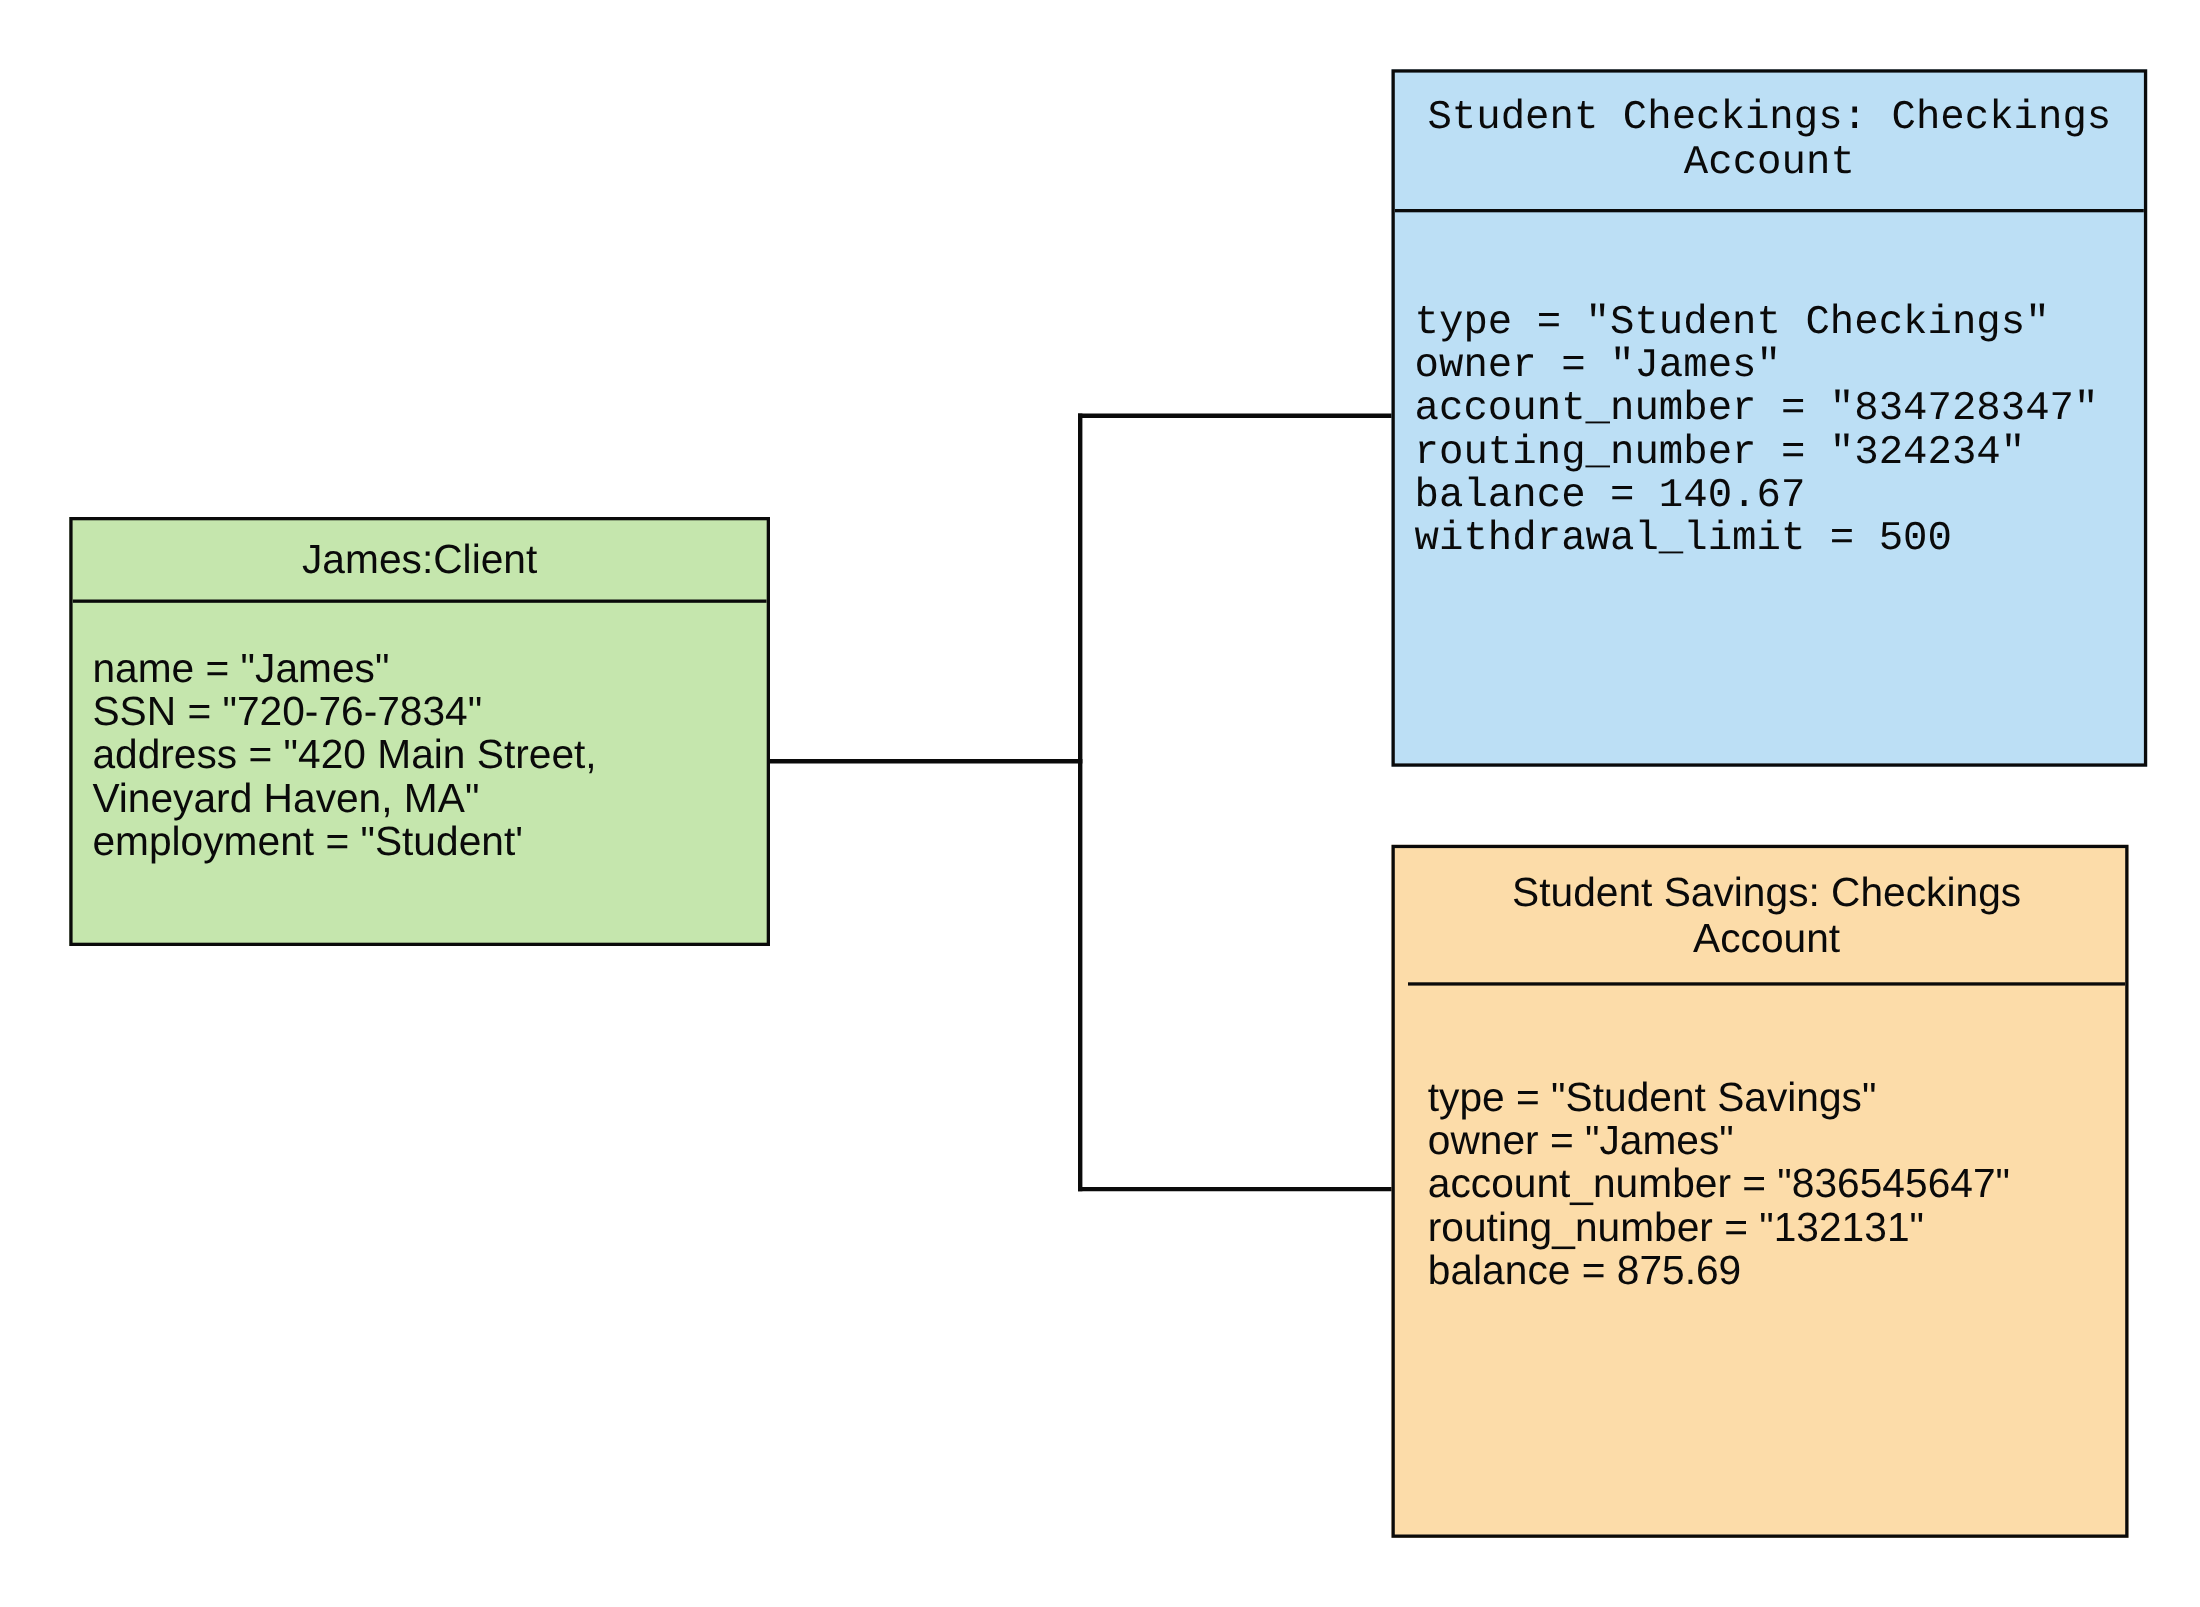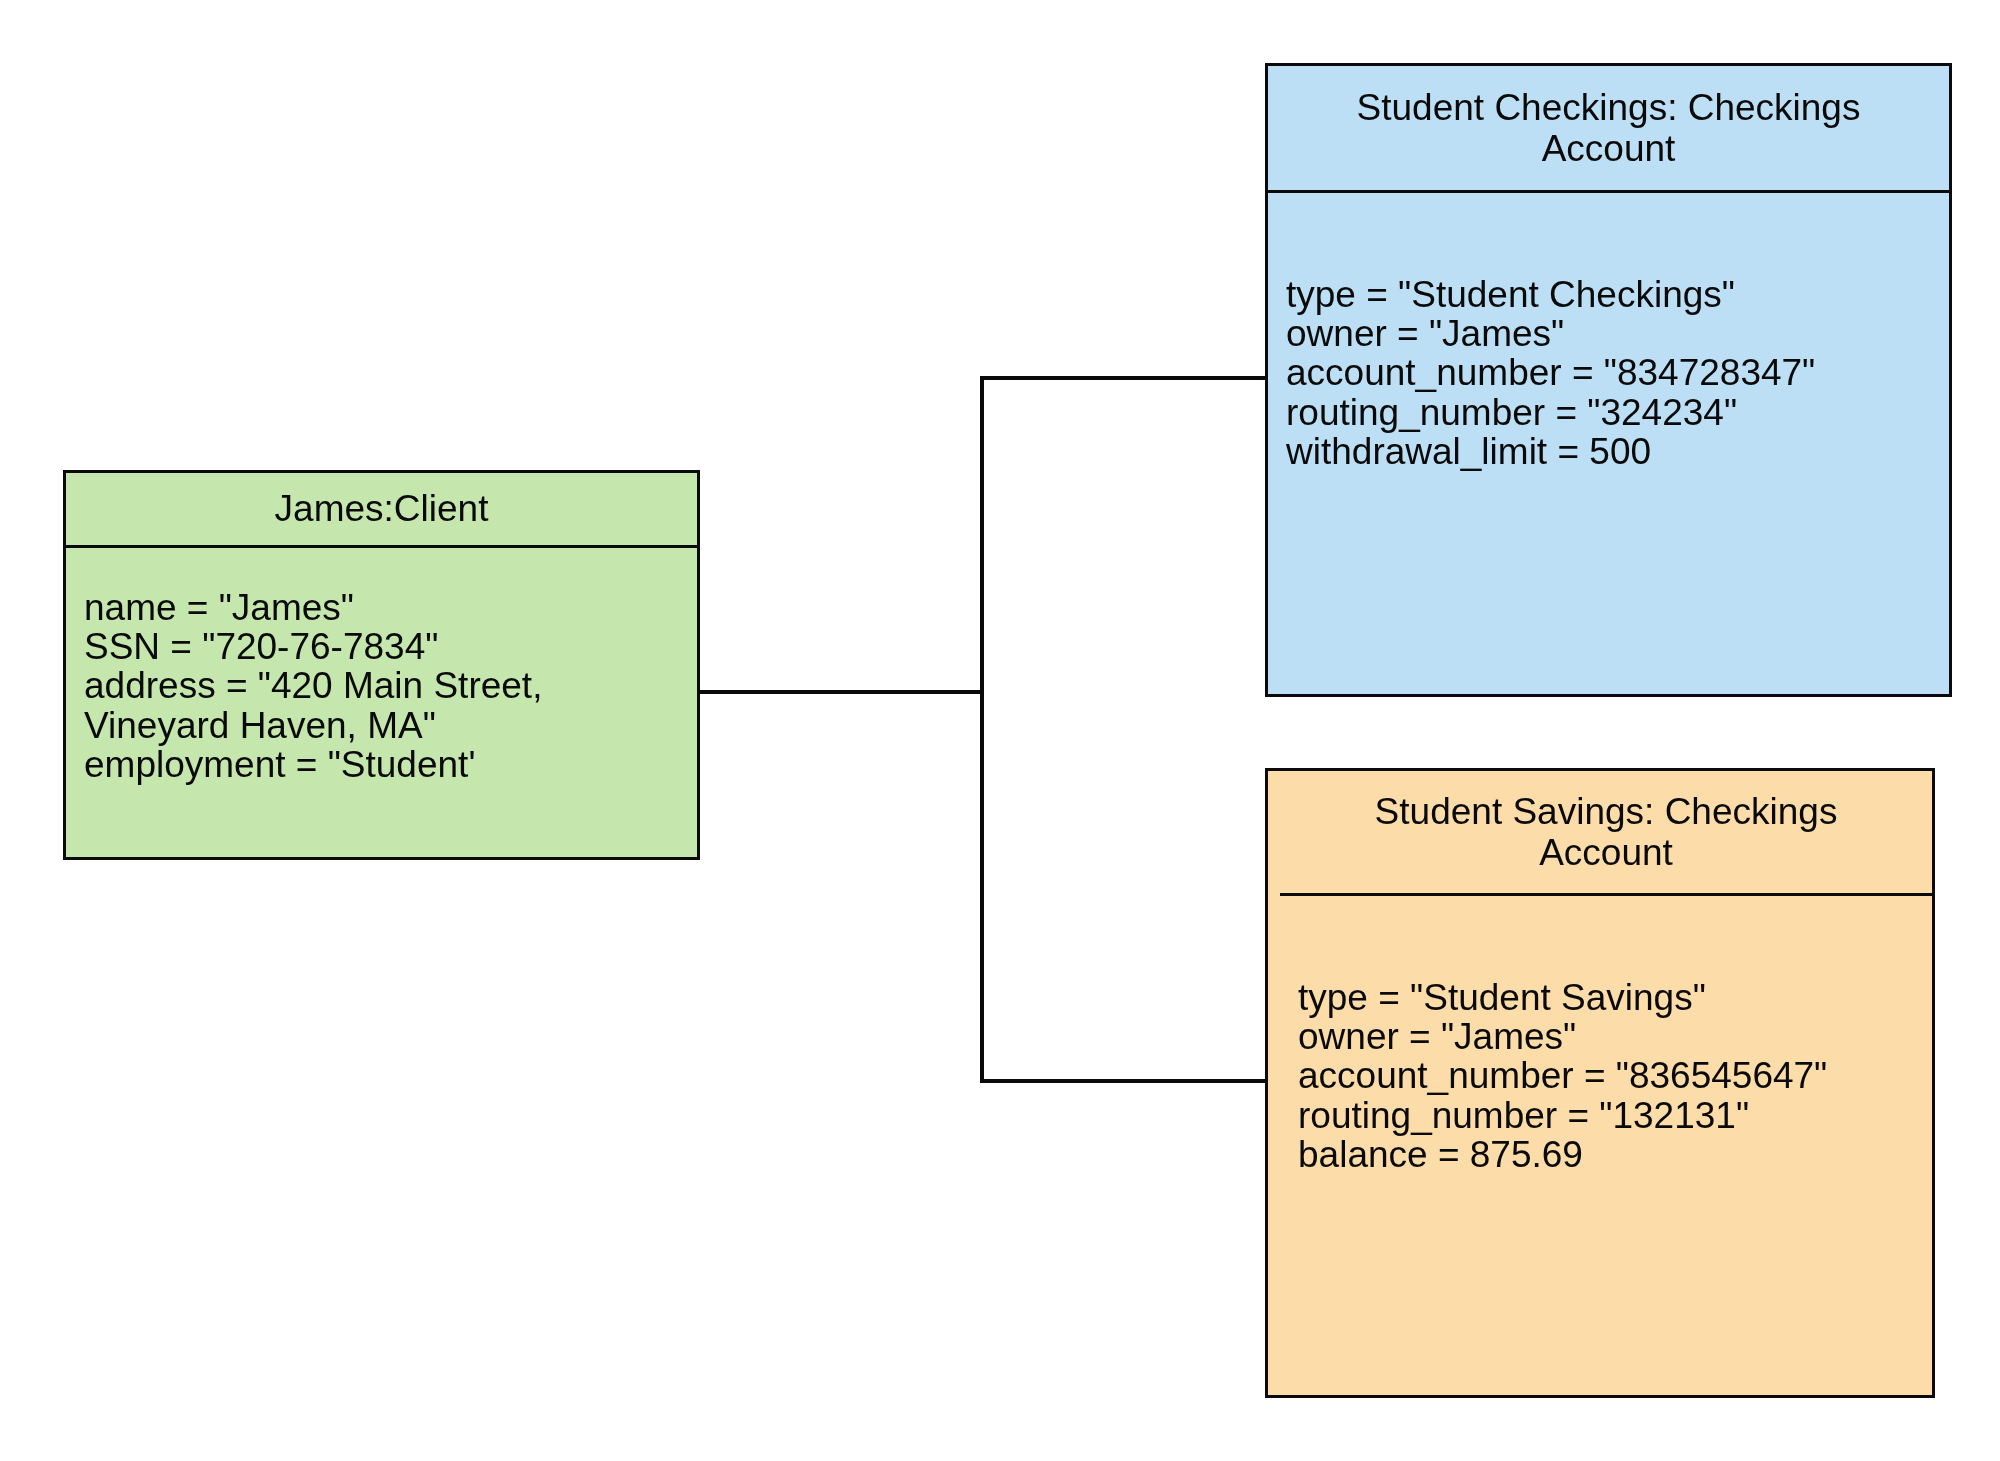--- a/index.html
+++ b/index.html
@@ -133,29 +133,30 @@
       <div class="uml-attr-list">
         <div class="uml-attr">name = "James"</div>
         <div class="uml-attr">SSN = "720-76-7834"</div>
         <div class="uml-attr">address = "420 Main Street,
 Vineyard Haven, MA"</div>
         <div class="uml-attr">employment = "Student'</div>
       </div>
     </div>
   </div>
 
-  <div class="uml-node" id="node-checkings" style="background: rgb(188, 223, 245);">
+  <div class="uml-node" id="node-checkings" style="background: rgb(188, 223, 245); font-family: Liberation Mono, monospace;">
     <div class="uml-node-header">Student Checkings: Checkings
 Account</div>
     <div class="uml-node-body">
       <div class="uml-attr-list">
         <div class="uml-attr">type = "Student Checkings"</div>
         <div class="uml-attr">owner = "James"</div>
         <div class="uml-attr">account_number = "834728347"</div>
         <div class="uml-attr">routing_number = "324234"</div>
+        <div class="uml-attr">balance = 140.67</div>
         <div class="uml-attr">withdrawal_limit = 500</div>
       </div>
     </div>
   </div>
 
   <div class="uml-node" id="node-savings" style="background: rgb(252, 220, 169);">
     <div class="uml-node-header">Student Savings: Checkings
 Account</div>
     <div class="uml-node-body">
       <div class="uml-attr-list">

